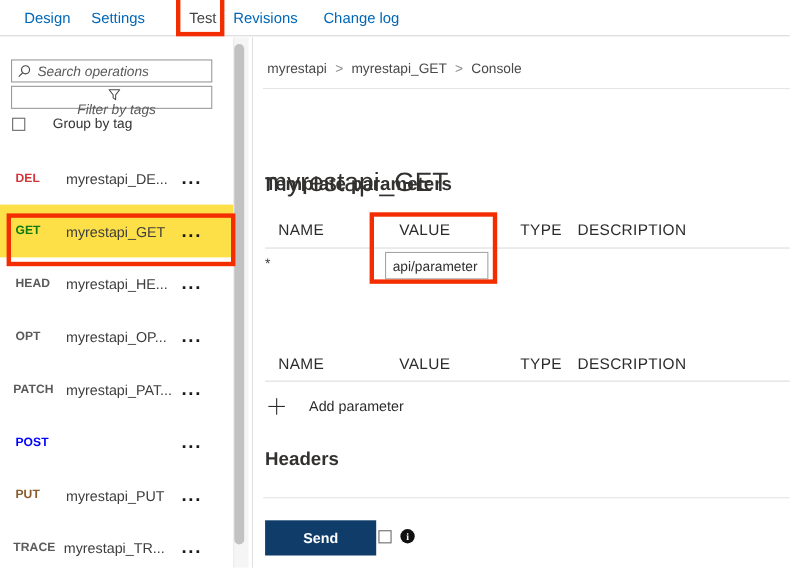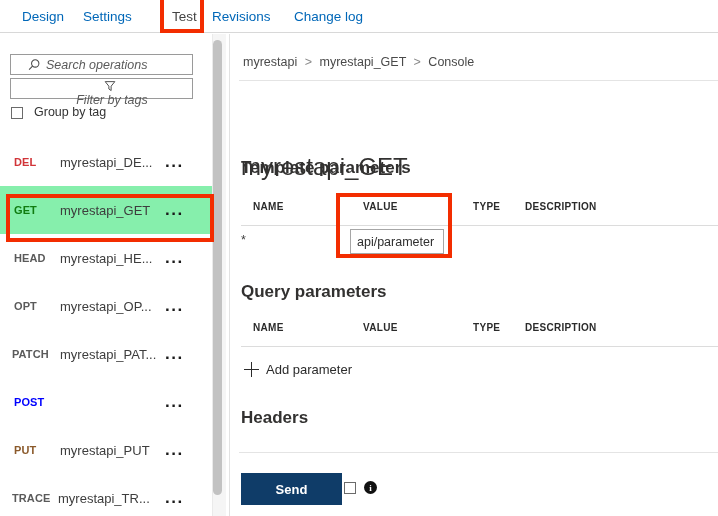--- a/index.html
+++ b/index.html
@@ -56,40 +56,40 @@
   }
   .field {
     position: absolute;
     left: 10px;
     width: 183px; height: 21px;
     border: 1px solid #9a9a9a;
     box-sizing: border-box;
     background: #fff;
     display: flex;
     align-items: center;
-    padding-left: 16px;
+    padding-left: 4px;
     cursor: text;
   }
   #search-field { top: 20px; }
   #filter-field { top: 44px; flex-direction: column; }
   .field .ph {
     font-size: 12.5px;
     font-style: italic;
     color: #5a5a5a;
     margin-left: 5px;
     white-space: nowrap;
   }
   .ico { width: 14px; height: 14px; flex: none; display:block; }
 
   .groupby {
     position: absolute;
     left: 11px; top: 71px;
     display: flex;
     align-items: flex-end;
-    gap: 11px;
+    gap: 25px;
     cursor: pointer;
   }
   .cbox {
     width: 12px; height: 12px;
     border: 1px solid #6b6b6b;
     background: #fff;
     box-sizing: border-box;
     flex: none;
   }
   .groupby span {
@@ -105,21 +105,21 @@
     height: 378px;
     overflow: hidden;
   }
   .oprow {
     position: relative;
     height: 48px;
     display: flex;
     align-items: center;
     cursor: pointer;
   }
-  .oprow.selected { background: #86efac; }
+  .oprow.selected { background: #fde047; }
   .verb {
     position: absolute;
     left: 14px;
     font-size: 11px;
     font-weight: bold;
     letter-spacing: 0.1px;
     white-space: nowrap;
   }
   .opname {
     position: absolute;
@@ -200,22 +200,22 @@
   .thead {
     position: absolute;
     left: 10px;
     width: 477px;
     height: 24px;
     border-bottom: 1px solid #dcdcdc;
   }
   .th {
     position: absolute;
     top: 0;
-    font-size: 10px;
-    font-weight: bold;
+    font-size: 14px;
+    font-weight: normal;
     color: #2b2b2b;
     letter-spacing: 0.3px;
     white-space: nowrap;
     padding-left: 12px;
   }
   .c-name  { left: 0px;   }
   .c-value { left: 110px; }
   .c-type  { left: 220px; }
   .c-desc  { left: 272px; }
 
@@ -239,21 +239,21 @@
     padding-left: 6px;
     cursor: text;
     white-space: nowrap;
   }
 
   .addparam {
     position: absolute;
     left: 13px;
     display: flex;
     align-items: flex-end;
-    gap: 7px;
+    gap: 22px;
     cursor: pointer;
     white-space: nowrap;
   }
   .addparam span.txt {
     font-size: 13px;
     color: #2b2b2b;
   }
   .plus {
     position: relative;
     width: 15px; height: 15px; flex: none;
@@ -412,21 +412,20 @@
     <span class="th c-type">TYPE</span>
     <span class="th c-desc">DESCRIPTION</span>
   </div>
   <div>
     <span class="cell-star" style="top:199px">*</span>
     <div class="valinput" style="top:195px">
       <span>api/parameter</span>
     </div>
   </div>
 
-  <div class="h2" style="top:248px">Query parameters</div>
   <div class="thead" style="top:288px">
     <span class="th c-name">NAME</span>
     <span class="th c-value">VALUE</span>
     <span class="th c-type">TYPE</span>
     <span class="th c-desc">DESCRIPTION</span>
   </div>
   <div class="addparam" style="top:328px">
     <span class="plus"></span>
     <span class="txt">Add parameter</span>
   </div>

